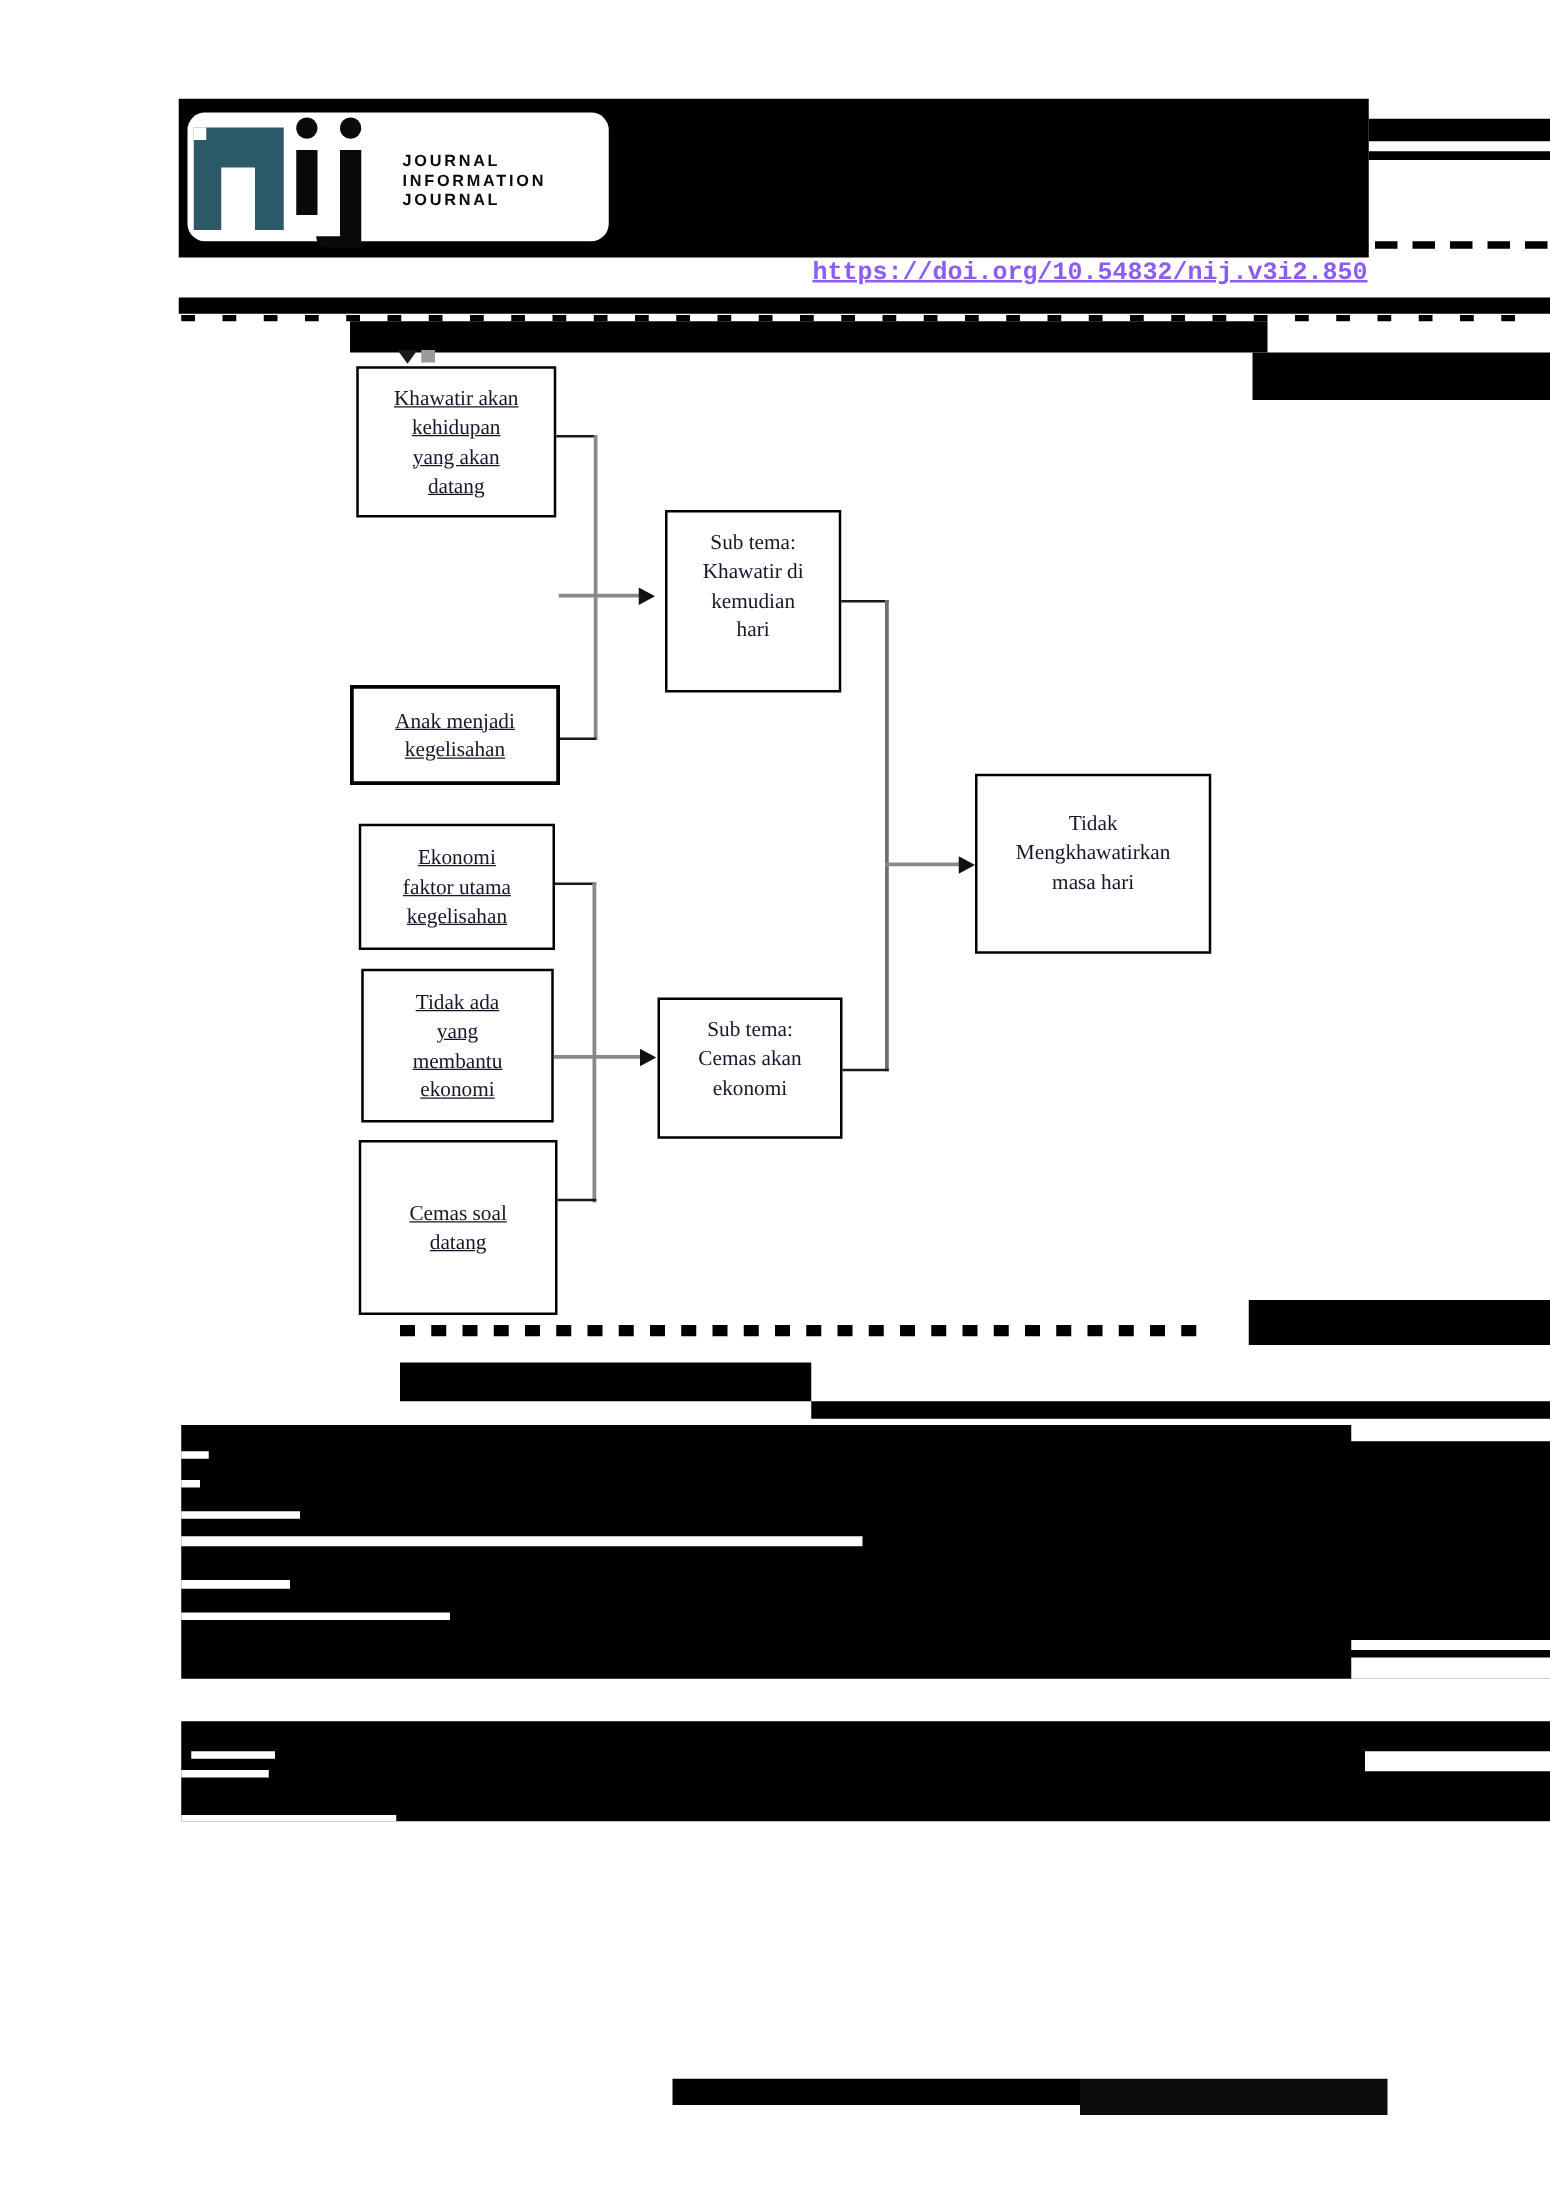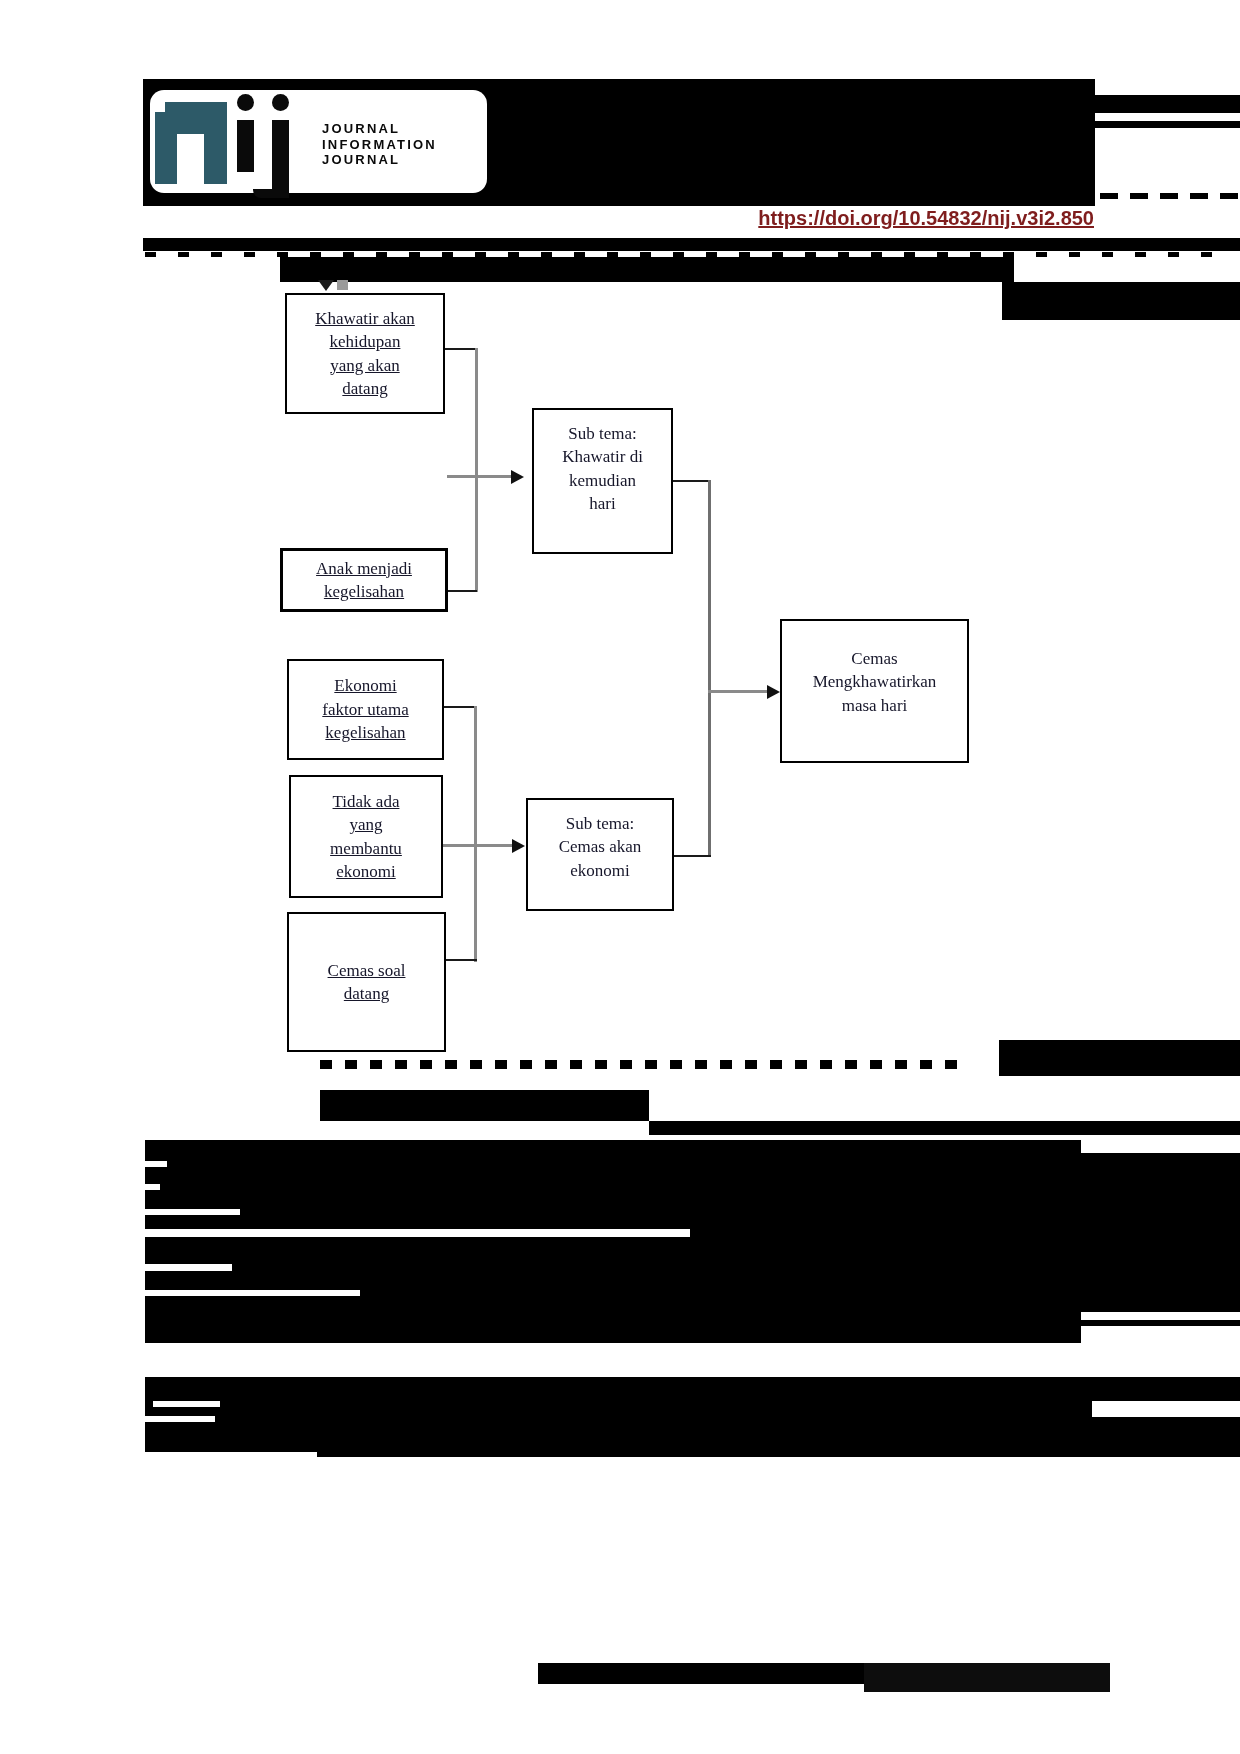--- a/index.html
+++ b/index.html
@@ -14,37 +14,37 @@
   #logo-panel{left:150px;top:90px;width:337px;height:103px;background:#fff;border-radius:14px;}
   .logo-teal{position:absolute;background:#2d5a68;}
   .logo-black{position:absolute;background:#0a0a0a;}
   #logo-text{left:322px;top:121px;width:170px;color:#0a0a0a;
              font-family:"Liberation Sans","DejaVu Sans",sans-serif;
              font-weight:bold;font-size:13px;line-height:15.5px;letter-spacing:2.2px;}
   #hdr-bar-r1{left:1095px;top:95px;width:145px;height:18px;}
   #hdr-bar-r2{left:1095px;top:121px;width:145px;height:7px;}
   .dashrow{position:absolute;display:flex;gap:12px;}
   .dashrow span{display:block;background:#000;}
-  #doi-link{left:auto;right:146px;top:207px;font-family:Liberation Sans, sans-serif;
-            font-weight:bold;font-size:20px;color:#7f1d1d;text-decoration:underline;}
+  #doi-link{left:auto;right:146px;top:207px;font-family:Liberation Mono, monospace;
+            font-weight:bold;font-size:20px;color:#8b5cf6;text-decoration:underline;}
   #rule-bar{left:143px;top:238px;width:1097px;height:13px;}
   #fig-bar{left:280px;top:257px;width:734px;height:25px;}
   #fig-right-block{left:1002px;top:282px;width:238px;height:38px;}
   #fig-marker-tri{left:318px;top:280px;width:0;height:0;border-left:8px solid transparent;
                   border-right:8px solid transparent;border-top:11px solid #1a1a1a;background:none;}
   #fig-marker-sq{left:337px;top:280px;width:11px;height:10px;background:#9a9a9a;}
 
   
   .fbox{position:absolute;border:2px solid #000;background:#fff;color:#16162a;
         font-size:17px;line-height:1.38;text-align:center;white-space:pre-line;
         display:flex;flex-direction:column;align-items:center;box-sizing:border-box;}
   .fbox .inner{margin-top:auto;margin-bottom:auto;text-decoration:underline;}
   #box-n1{left:285px;top:293px;width:160px;height:121px;}
   #box-n2{left:284px;top:432px;width:163px;height:98px;}
-  #box-n3{left:280px;top:548px;width:168px;height:64px;border-width:3px;}
+  #box-n3{left:280px;top:548px;width:168px;height:80px;border-width:3px;}
   #box-s1{left:532px;top:408px;width:141px;height:146px;}
   #box-n4{left:287px;top:659px;width:157px;height:101px;}
   #box-n5{left:289px;top:775px;width:154px;height:123px;}
   #box-n6{left:287px;top:912px;width:159px;height:140px;}
   #box-s2{left:526px;top:798px;width:148px;height:113px;}
   #box-t{left:780px;top:619px;width:189px;height:144px;}
   .sub-title{margin-top:12px;}
   .sub-label{}
   .hline{position:absolute;background:#1a1a1a;height:2px;}
   .vline{position:absolute;background:#8a8a8a;width:3px;}
@@ -176,21 +176,21 @@
 kemudian
 hari</div>
   </div>
   <div class="fbox" id="box-s2">
     <div class="sub-title">Sub tema:</div>
     <div class="sub-label">Cemas akan
 ekonomi</div>
   </div>
 
   <div class="fbox" id="box-t">
-    <div class="sub-title" style="margin-top:26px;">Cemas</div>
+    <div class="sub-title" style="margin-top:26px;">Tidak</div>
     <div class="sub-label">Mengkhawatirkan
 masa hari</div>
   </div>
 
   <div class="hline" style="left:445px;top:348px;width:32px;"></div>
   <div class="vline" style="left:475px;top:348px;height:244px;"></div>
   <div class="hline" style="left:448px;top:590px;width:29px;"></div>
   <div class="shaft" style="left:447px;top:475px;width:65px;"></div>
   <div class="ahead" style="left:511px;top:470px;"></div>
 

